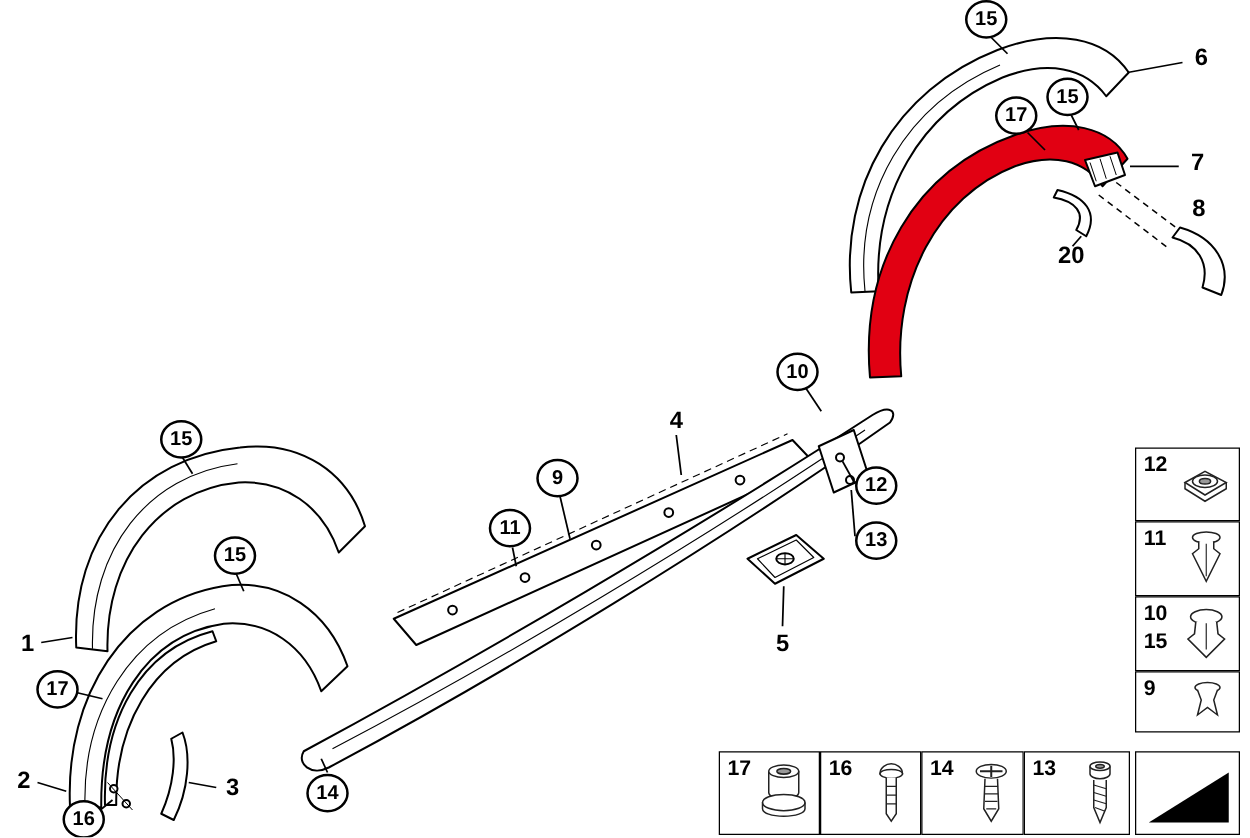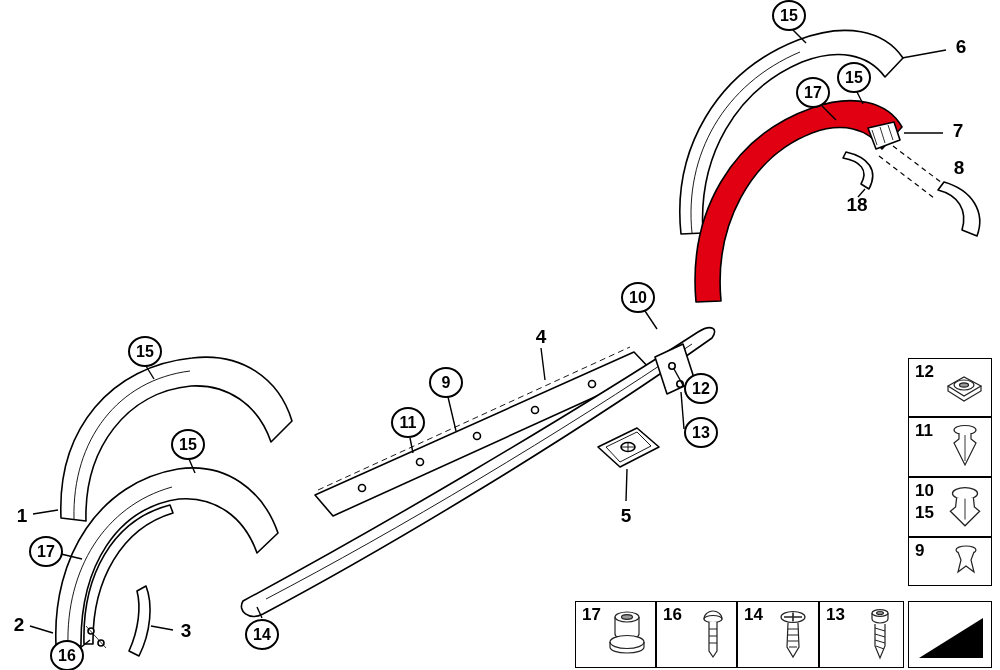--- a/index.html
+++ b/index.html
@@ -140,21 +140,21 @@
   <div class="co" style="left:684px;top:417px">13</div>
   <div class="co" style="left:128px;top:336px">15</div>
   <div class="co" style="left:171px;top:429px">15</div>
   <div class="co" style="left:29px;top:536px">17</div>
   <div class="co" style="left:50px;top:640px">16</div>
   <div class="co" style="left:245px;top:619px">14</div>
 
   <div class="pl" style="left:961px;top:47px">6</div>
   <div class="pl" style="left:958px;top:131px">7</div>
   <div class="pl" style="left:959px;top:168px">8</div>
-  <div class="pl" style="left:857px;top:205px">18</div>
+  <div class="pl" style="left:857px;top:205px">20</div>
   <div class="pl" style="left:541px;top:337px">4</div>
   <div class="pl" style="left:626px;top:516px">5</div>
   <div class="pl" style="left:22px;top:516px">1</div>
   <div class="pl" style="left:19px;top:625px">2</div>
   <div class="pl" style="left:186px;top:631px">3</div>
 
   <div class="lbox" style="left:908px;top:358px;width:84px;height:59px">
     <span class="num">12</span>
     <svg width="46" height="40" viewBox="0 0 46 40" stroke="#222" stroke-width="1.2" fill="#fff">
       <path d="M 8 18 L 24 9 L 41 18 L 24 28 Z"></path>

